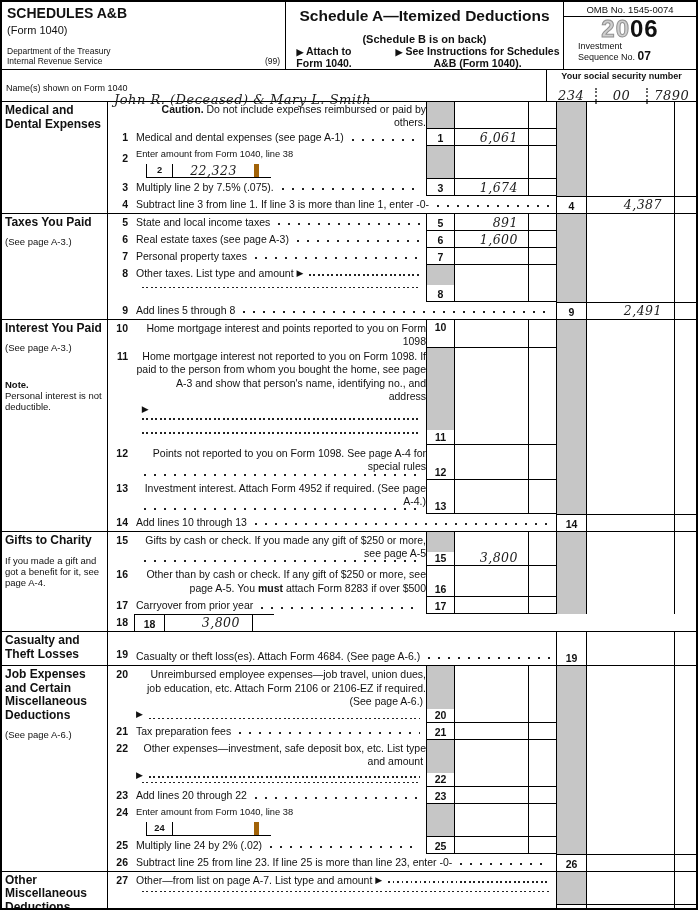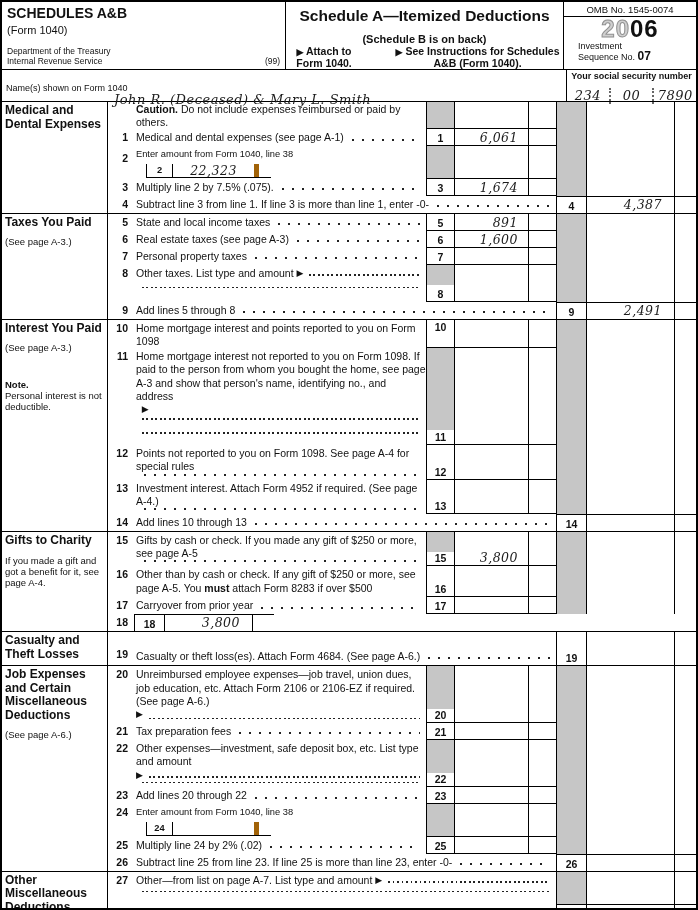--- a/index.html
+++ b/index.html
@@ -26,41 +26,41 @@
   .year { text-align:center; font-size:24px; font-weight:bold; line-height:24px; letter-spacing:1px; }
   .yr20 { color:#cfcfcf; -webkit-text-stroke:1px #909090; }
   .att { font-size:9px; line-height:10px; padding:0 0 2px 14px; }
   .seqno { font-weight:bold; font-size:12px; }
 
   
   .namerow { display:flex; border-bottom:1.5px solid #000; height:32px; flex:none; }
   .name-left { flex:1; padding:1px 4px;margin-top:12px; }
   .nl-label { font-size:9px; display:block; }
   .nl-value { padding-left:108px; display:block; margin-top:-1px; }
-  .ssn-box { width:130px; border-left:1.5px solid #000; display:flex; flex-direction:column; }
+  .ssn-box { width:150px; border-left:1.5px solid #000; display:flex; flex-direction:column; }
   .ssn-label { font-weight:bold; font-size:9px; text-align:center; padding-top:1px; }
   .ssn-vals { flex:1; display:flex; align-items:flex-end; }
   .ssn-vals span { flex:1; text-align:center; padding-bottom:1px;margin-top:7px; }
   .ssn-vals span + span { border-left:2px dotted #666; }
 
   
   .hand { font-family:"DejaVu Serif", serif; font-style:italic; font-size:12.5px; color:#1c1c1c; letter-spacing:.5px; }
 
   
   .sec { display:flex; border-bottom:1px solid #000; flex:none; }
   .sb { width:106px; border-right:1px solid #000; padding:2px 2px 2px 3px; }
   .sb .t { font-weight:bold; font-size:12px; line-height:13.5px; }
   .sb .n { font-size:9.5px; line-height:11px; margin-top:7px; }
   .sb .nb { font-weight:bold; }
   .ct { flex:1; display:flex; flex-direction:column; position:relative; }
 
   .r { display:flex; align-items:stretch; }
   .no { width:26px; flex:none; font-weight:bold; text-align:right; padding:2px 6px 0 0; }
   .dsc { flex:1; padding:2px 0 0 2px; line-height:13.2px; display:flex; flex-wrap:wrap; align-content:flex-start; }
-  .dsc .txt { white-space:pre-wrap; }
+  .dsc .txt { white-space:pre-wrap;text-align:right; }
   .b { font-weight:bold; }
   .gray { background:#c6c6c6; }
   .bb { border-bottom:1px solid #000; }
   .bt { border-top:1px solid #000; }
 
   .mnum { width:28px; flex:none; border-left:1px solid #000; font-weight:bold;
           display:flex; align-items:flex-end; justify-content:center; padding-bottom:1px; }
   .mamt { width:74px; flex:none; border-left:1px solid #000; display:flex; align-items:flex-end; justify-content:flex-end; padding:0 10px 0 0; }
   .mcts { width:28px; flex:none; border-left:1px solid #000; }
   .rnum { width:30px; flex:none; border-left:1px solid #000; font-weight:bold;

